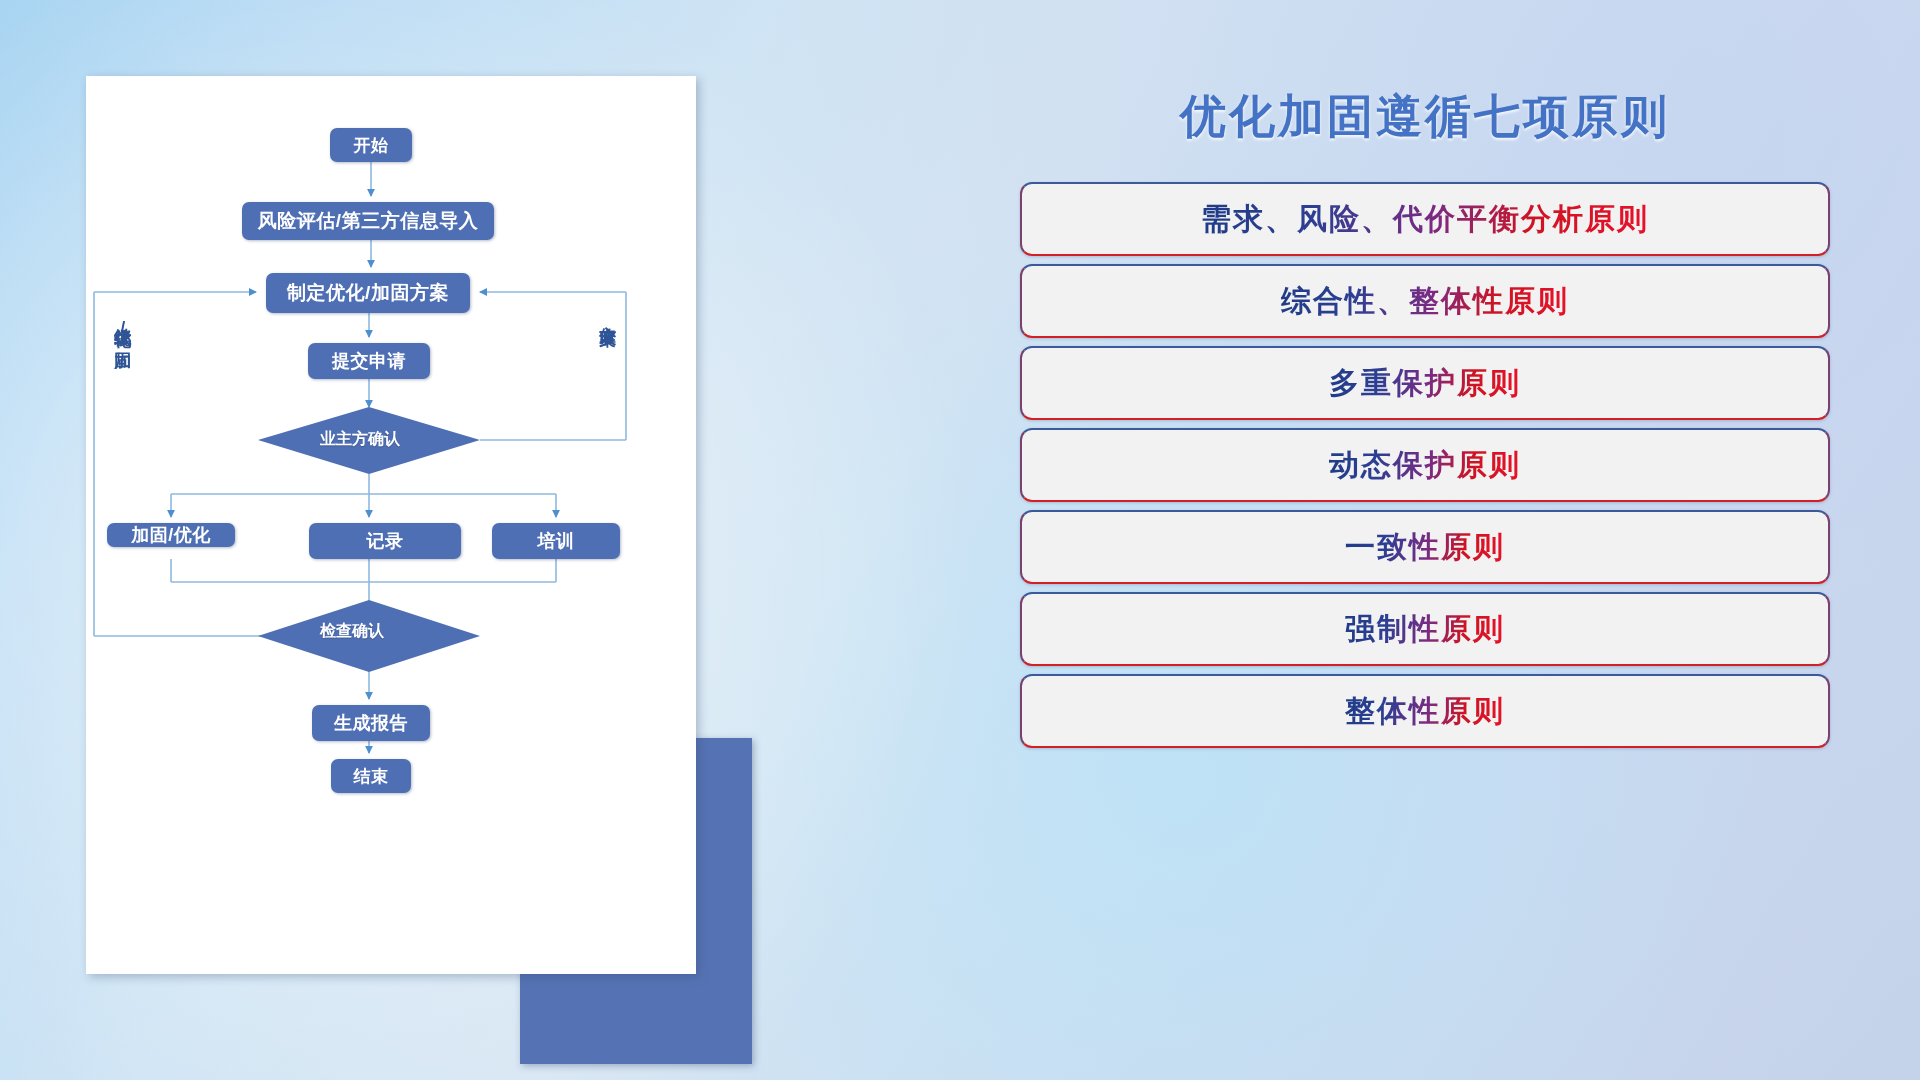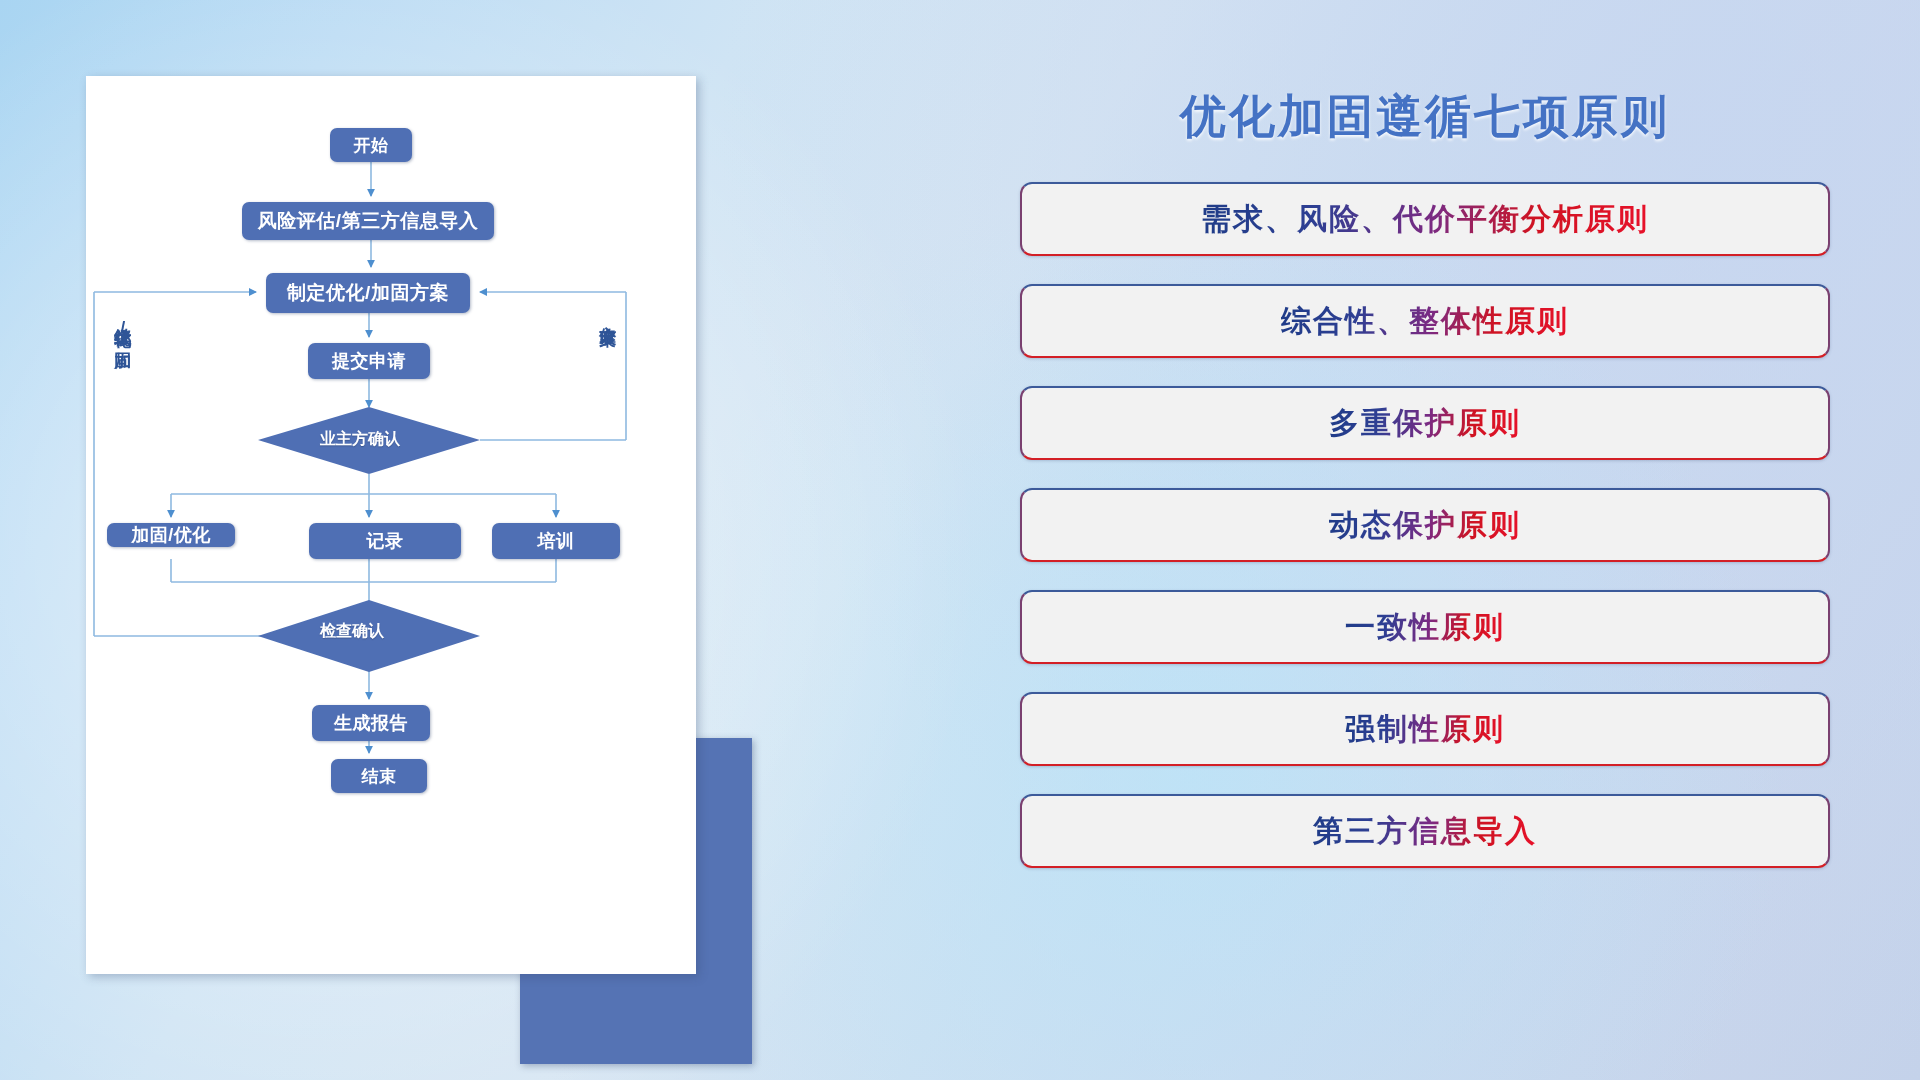--- a/index.html
+++ b/index.html
@@ -79,21 +79,21 @@
   }
 
   .node.start   { left:244px; top: 52px; width:  82px; height: 34px; font-size: 17px; }
   .node.risk    { left:156px; top:126px; width: 252px; height: 38px; font-size: 19px; }
   .node.plan    { left:180px; top:197px; width: 204px; height: 40px; font-size: 19px; text-align: center; }
   .node.submit  { left:222px; top:267px; width: 122px; height: 36px; font-size: 18px; text-align: center; }
   .node.reinf   { left: 21px; top:447px; width: 128px; height: 24px; font-size: 18px; }
   .node.record  { left:223px; top:447px; width: 152px; height: 36px; font-size: 18px; }
   .node.train   { left:406px; top:447px; width: 128px; height: 36px; font-size: 18px; }
   .node.report  { left:226px; top:629px; width: 118px; height: 36px; font-size: 18px; }
-  .node.end     { left:245px; top:683px; width:  96px; height: 34px; font-size: 17px; }
+  .node.end     { left:245px; top:683px; width:  80px; height: 34px; font-size: 17px; }
 
   
   .diamond-label {
     position: absolute;
     color: #ffffff;
     font-weight: bold;
     font-size: 16px;
     white-space: nowrap;
     text-shadow: 0 1px 1px rgba(30,45,80,0.35);
   }
@@ -132,21 +132,21 @@
     font-weight: bold;
     letter-spacing: 3px;
     color: #4472c4;
     text-shadow: 0 2px 3px rgba(255,255,255,0.85);
     margin-bottom: 34px;
   }
 
   #principle-list {
     display: flex;
     flex-direction: column;
-    gap: 28px;
+    gap: 8px;
   }
 
   .principle-item {
     position: relative;
     height: 74px;
     display: flex;
     align-items: center;
     justify-content: center;
     background: #f2f2f2;
     border-radius: 12px;
@@ -268,19 +268,19 @@
 
       <div class="principle-item">
         <span class="principle-text">一致性原则</span>
       </div>
 
       <div class="principle-item">
         <span class="principle-text">强制性原则</span>
       </div>
 
       <div class="principle-item">
-        <span class="principle-text">第三方信息导入</span>
+        <span class="principle-text">整体性原则</span>
       </div>
 
     </div>
   </div>
 
 </div>
 
 </body></html>

